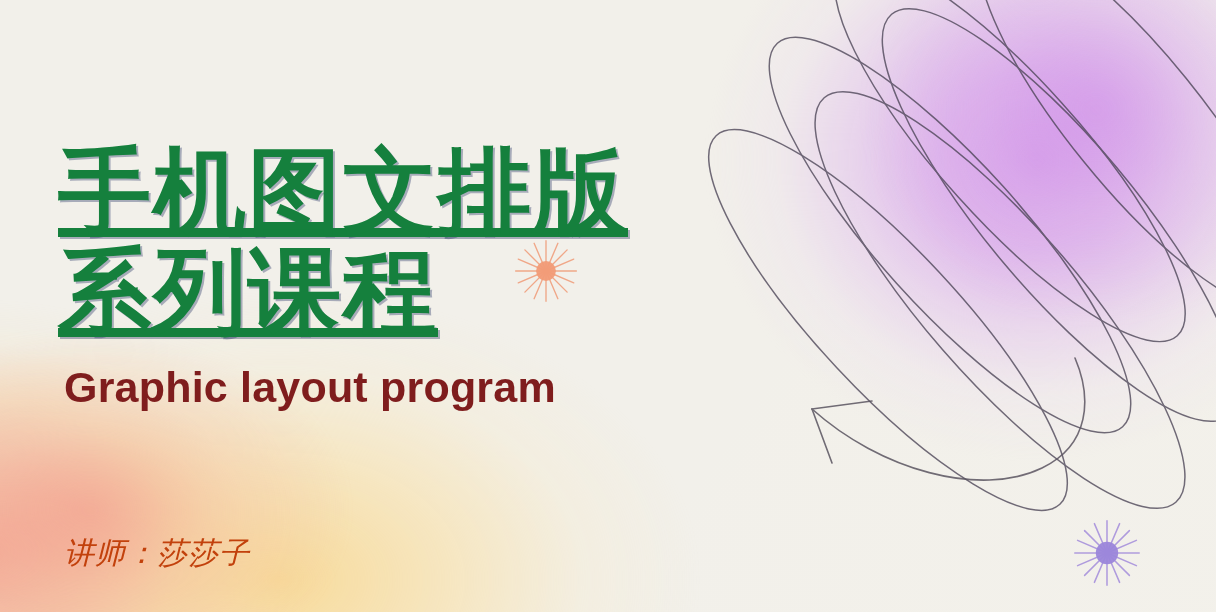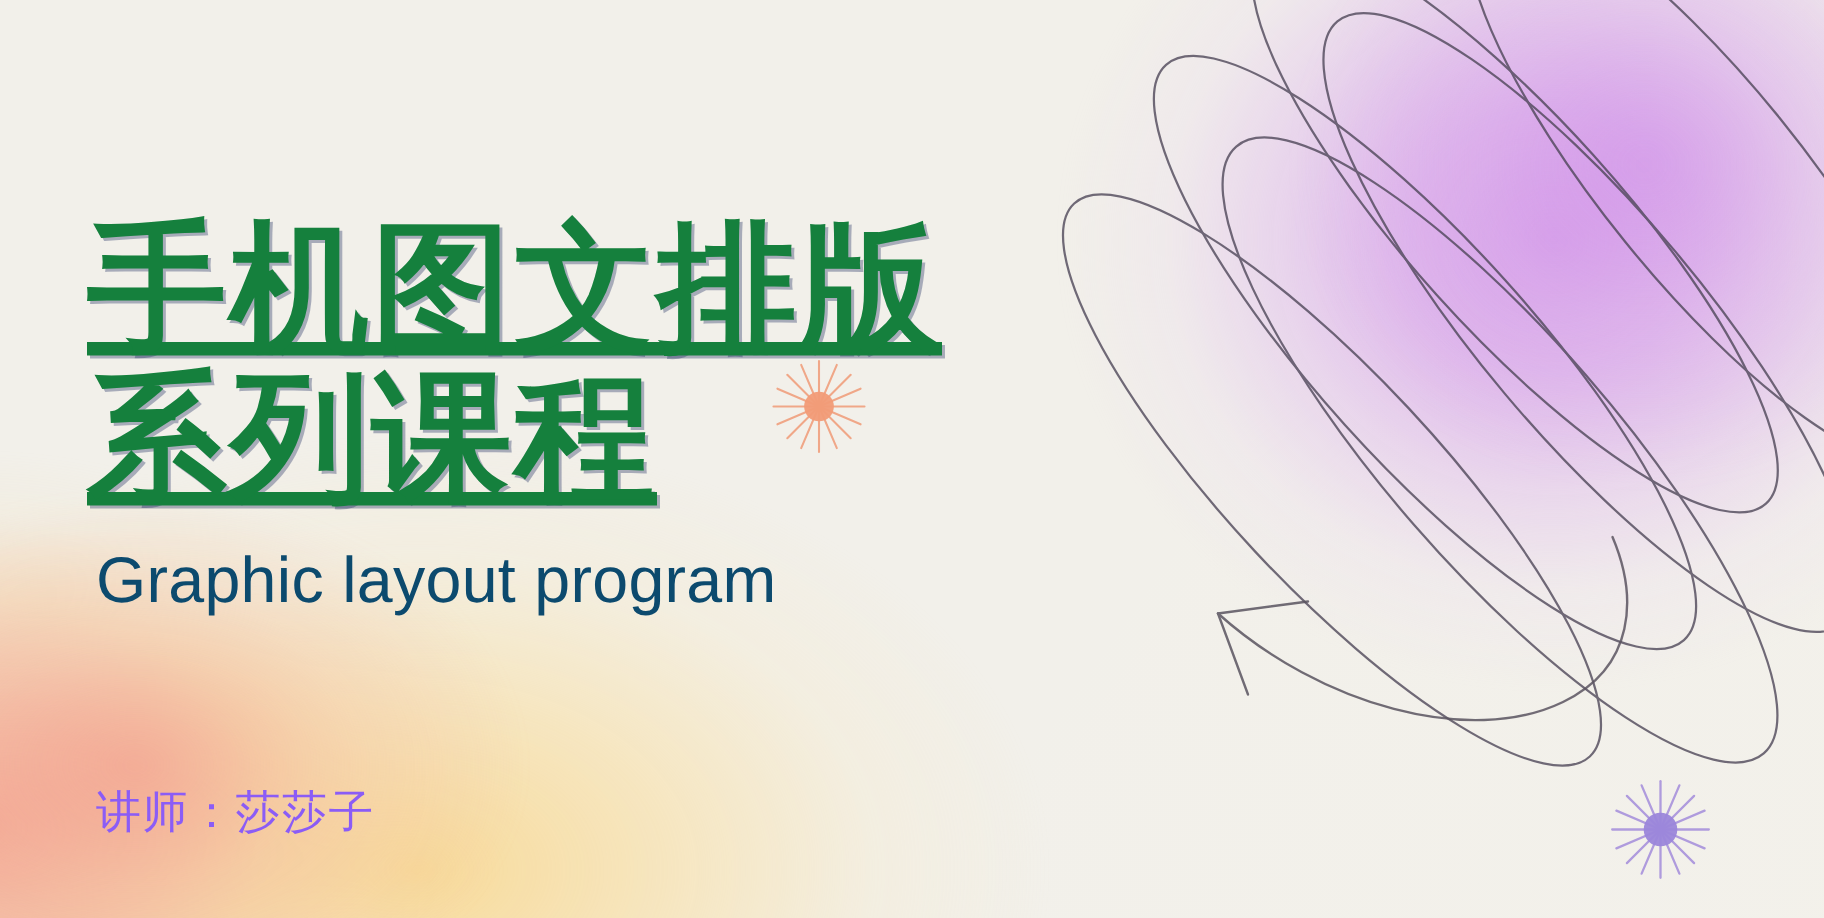--- a/index.html
+++ b/index.html
@@ -113,34 +113,35 @@
     white-space: nowrap;
     text-shadow: 2px 2px 0 rgba(30,42,95,0.35);
     text-decoration: underline;
   }
   #title-line-2 {
     margin-top: 0;
   }
   #subtitle-en {
     margin-top: 22px;
     margin-left: 6px;
-    color: #0c4a6e;
+    color: #7f1d1d;
     font-size: 43px;
-    font-weight: 400;
+    font-weight: 700;
     letter-spacing: 0.2px;
     white-space: nowrap;
   }
   #instructor {
     position: absolute;
     left: 64px;
-    top: 521px;
-    color: #8b5cf6;
+    top: 533px;
+    color: #c2410c;
     font-size: 30px;
     letter-spacing: 1px;
     white-space: nowrap;
+    font-style: italic;
   }
 
   
   .burst {
     position: absolute;
   }
   #burst-orange { left: 513px; top: 238px; width: 66px; height: 66px; }
   #burst-purple { left: 1072px; top: 518px; width: 70px; height: 70px; }
 </style>
 </head>

